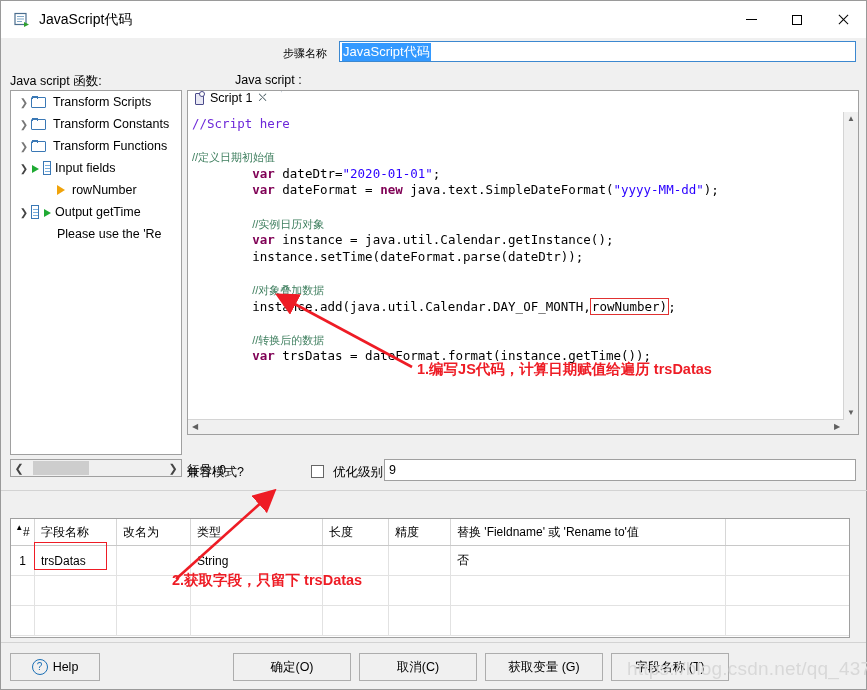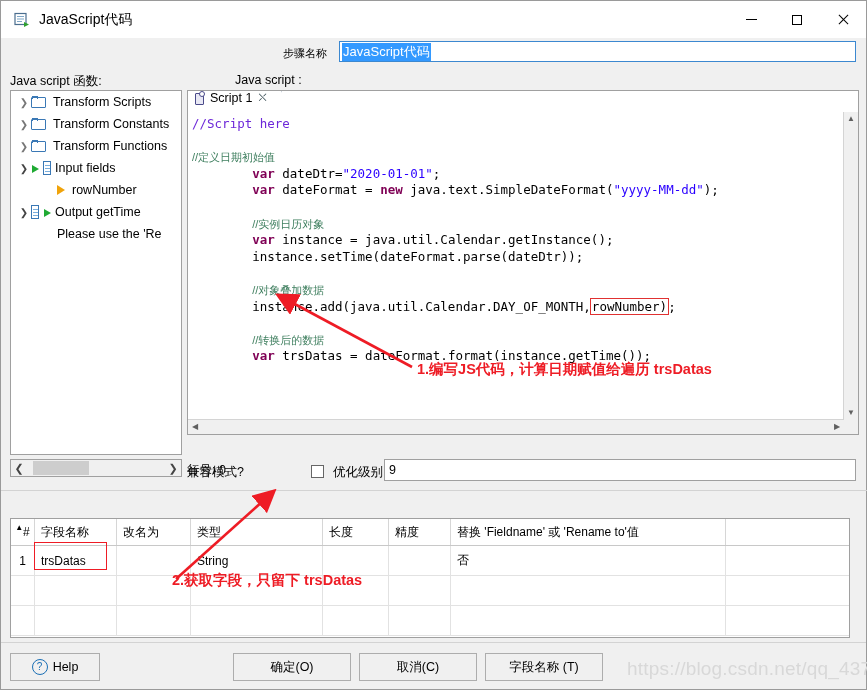--- a/index.html
+++ b/index.html
@@ -318,18 +318,19 @@
   </svg>
 
   <div class="bottombar">
     <div class="helpbtn">
       <span class="qmark">?</span>
       <span>Help</span>
     </div>
     <div class="btnrow">
       <div class="dlgbtn">确定(O)</div>
       <div class="dlgbtn">取消(C)</div>
+      <div class="dlgbtn">获取变量 (G)</div>
       <div class="dlgbtn">字段名称 (T)</div>
     </div>
   </div>
 
   <div class="watermark">https://blog.csdn.net/qq_43733123</div>
 </div>
 
 </body></html>

